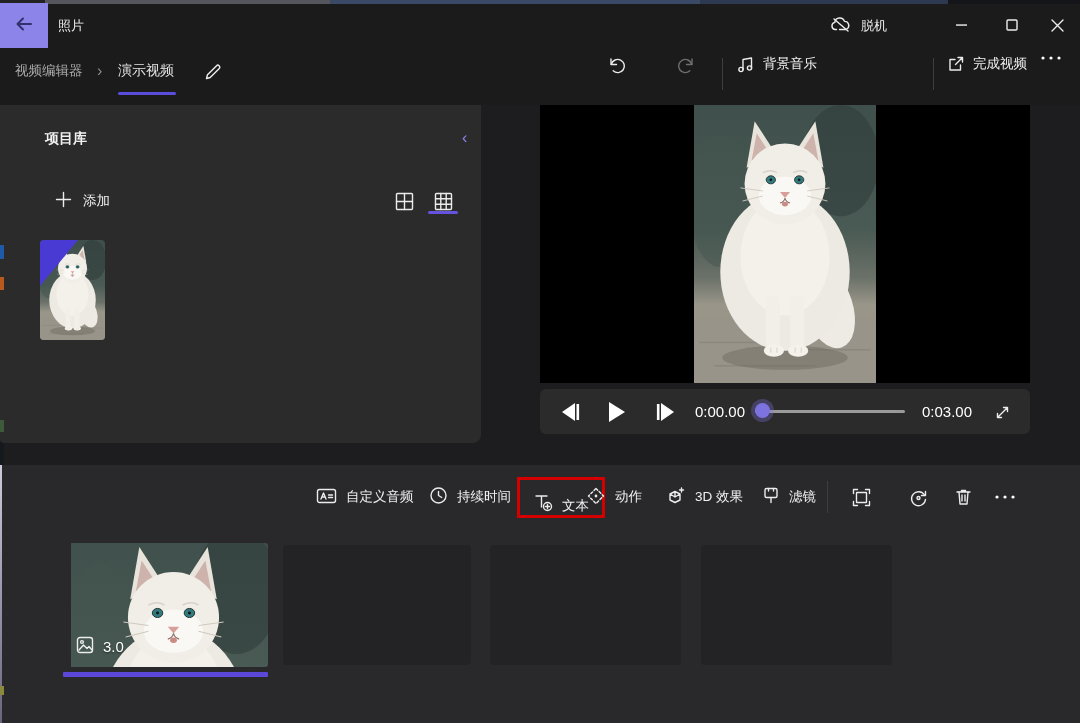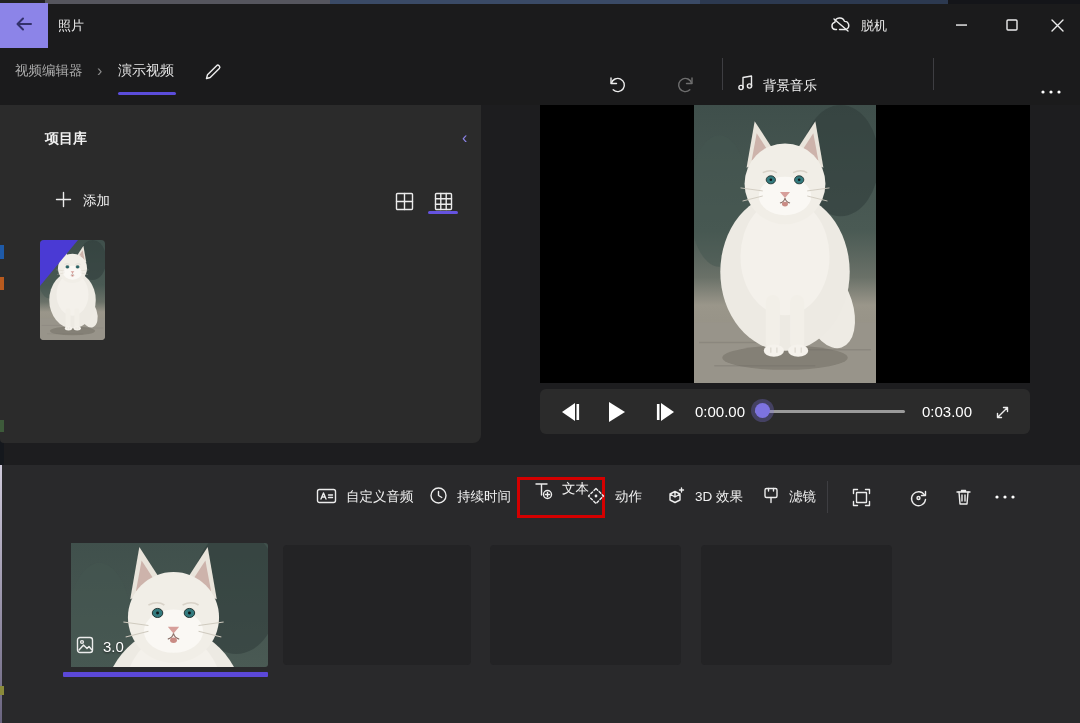--- a/index.html
+++ b/index.html
@@ -17,21 +17,21 @@
     display:flex; align-items:center; justify-content:center; cursor:pointer; }
   .app-title { left:58px; top:4px; height:44px; display:flex; align-items:center; font-size:13px; }
   .offline { left:830px; top:4px; height:44px; display:flex; align-items:center; gap:9px; font-size:13px; }
   .winbtn { top:4px; width:46px; height:42px; display:flex; align-items:center; justify-content:center; }
 
   .header { left:0; top:48px; width:1080px; height:57px; background:#1b1b1c; }
   .crumb-root { left:15px; top:48px; height:45px; display:flex; align-items:center; font-size:13.5px; color:#ababab; cursor:pointer; }
   .crumb-sep { left:97px; top:48px; height:45px; display:flex; align-items:center; font-size:16px; color:#8a8a8a; }
   .proj-title { left:118px; top:48px; height:45px; display:flex; align-items:center; font-size:14px; color:#e5e5e5; }
   .proj-underline { left:118px; top:92px; width:58px; height:3px; background:#5b4ddb; border-radius:2px; }
-  .tbtn { top:55px; height:40px; display:flex; align-items:flex-end; gap:8px; font-size:13.5px; cursor:pointer; }
+  .tbtn { top:55px; height:40px; display:flex; align-items:flex-start; gap:8px; font-size:13.5px; cursor:pointer; }
   .vsep { width:1px; background:#3e3e42; }
 
   .left-panel { left:0; top:105px; width:481px; height:338px; background:#2b2b2b;
     border-bottom-right-radius:8px; border-bottom-left-radius:4px; }
   .panel-title { left:45px; top:130px; font-size:14px; font-weight:bold; }
   .collapse { left:462px; top:130px; font-size:16px; color:#8c84e8; cursor:pointer; line-height:1; }
   .add-btn { left:55px; top:188px; height:26px; display:flex; align-items:center; gap:11px; font-size:13.5px; cursor:pointer; }
   .grid-btn { top:190px; width:22px; height:22px; display:flex; align-items:center; justify-content:center; cursor:pointer; }
   .grid-underline { left:428px; top:211px; width:30px; height:3px; background:#6553e0; border-radius:2px; }
   .lib-thumb { left:40px; top:240px; width:65px; height:100px; border-radius:4px; overflow:hidden; cursor:pointer; }
@@ -44,21 +44,21 @@
   .pb { position:absolute; display:flex; align-items:center; justify-content:center; cursor:pointer; }
   .time { position:absolute; top:0; height:45px; display:flex; align-items:center; font-size:15px; color:#fff; }
   .track { position:absolute; left:215px; top:21px; width:150px; height:3px; background:#9a9a9a; border-radius:2px; cursor:pointer; }
   .thumb { position:absolute; left:215px; top:14px; width:15px; height:15px; border-radius:50%;
     background:#7d73e0; box-shadow:0 0 0 4px rgba(125,115,224,.30); cursor:pointer; }
 
   .bottom { left:0; top:465px; width:1080px; height:258px; background:#29292b; }
   .left-sliver { left:0; top:465px; width:2px; height:258px; background:linear-gradient(#cfcadb,#6a6480); }
 
   .tool { top:475px; height:44px; display:flex; align-items:center; gap:9px; font-size:13.5px; cursor:pointer; }
-  .red-box { left:517px; top:477px; height:41px; padding:0 13px; display:flex; align-items:flex-start; gap:9px;
+  .red-box { left:517px; top:477px; height:41px; padding:0 13px; display:flex; align-items:flex-end; gap:9px;
     font-size:13.5px; border:3px solid #d40000; cursor:pointer; }
   .icon-btn { top:475px; height:44px; width:30px; display:flex; align-items:center; justify-content:center; cursor:pointer; }
 
   .clip { left:63px; top:543px; width:205px; height:124px; border-radius:3px; overflow:hidden; cursor:pointer;padding-left:8px; }
   .clip-badge { position:absolute; left:13px; bottom:10px; display:flex; align-items:center; gap:9px;
     font-size:15px; color:#fff; text-shadow:0 1px 2px rgba(0,0,0,.6); }
   .clip-progress { left:63px; top:672px; width:205px; height:5px; background:#5b48d8; border-radius:1px; }
   .slot { top:545px; height:120px; background:#232325; border-radius:4px; }
 
   .right-sliver { left:1076px; top:0; width:4px; height:723px; background:#15181d; }
@@ -187,20 +187,29 @@
         <circle cx="5" cy="14.5" r="2.1"></circle>
           <circle cx="13.5" cy="13" r="2.1"></circle>
       </svg>
     </span>
     <span>背景音乐</span>
   </div>
 
 
   <div class="abs vsep" style="left:933px;top:58px;height:32px"></div>
 
+  <div class="abs tbtn" style="left:946px">
+    <span>
+      <svg class="ic" width="19" height="19" viewBox="0 0 19 19">
+        <path d="M9 4.5 H4 V15 H14.5 V10"></path>
+        <path d="M9.5 9.5 L16.5 2.5 M12 2.5 H16.5 V7"></path>
+      </svg>
+    </span>
+    <span>完成视频</span>
+  </div>
 
   <div class="abs tbtn" style="left:1040px">
     <svg class="solid" width="22" height="6" viewBox="0 0 22 6">
       <circle cx="3" cy="3" r="1.6" fill="#fff"></circle>
         <circle cx="11" cy="3" r="1.6" fill="#fff"></circle>
         <circle cx="19" cy="3" r="1.6" fill="#fff"></circle>
     </svg>
   </div>
 
   <div class="abs left-panel"></div>

